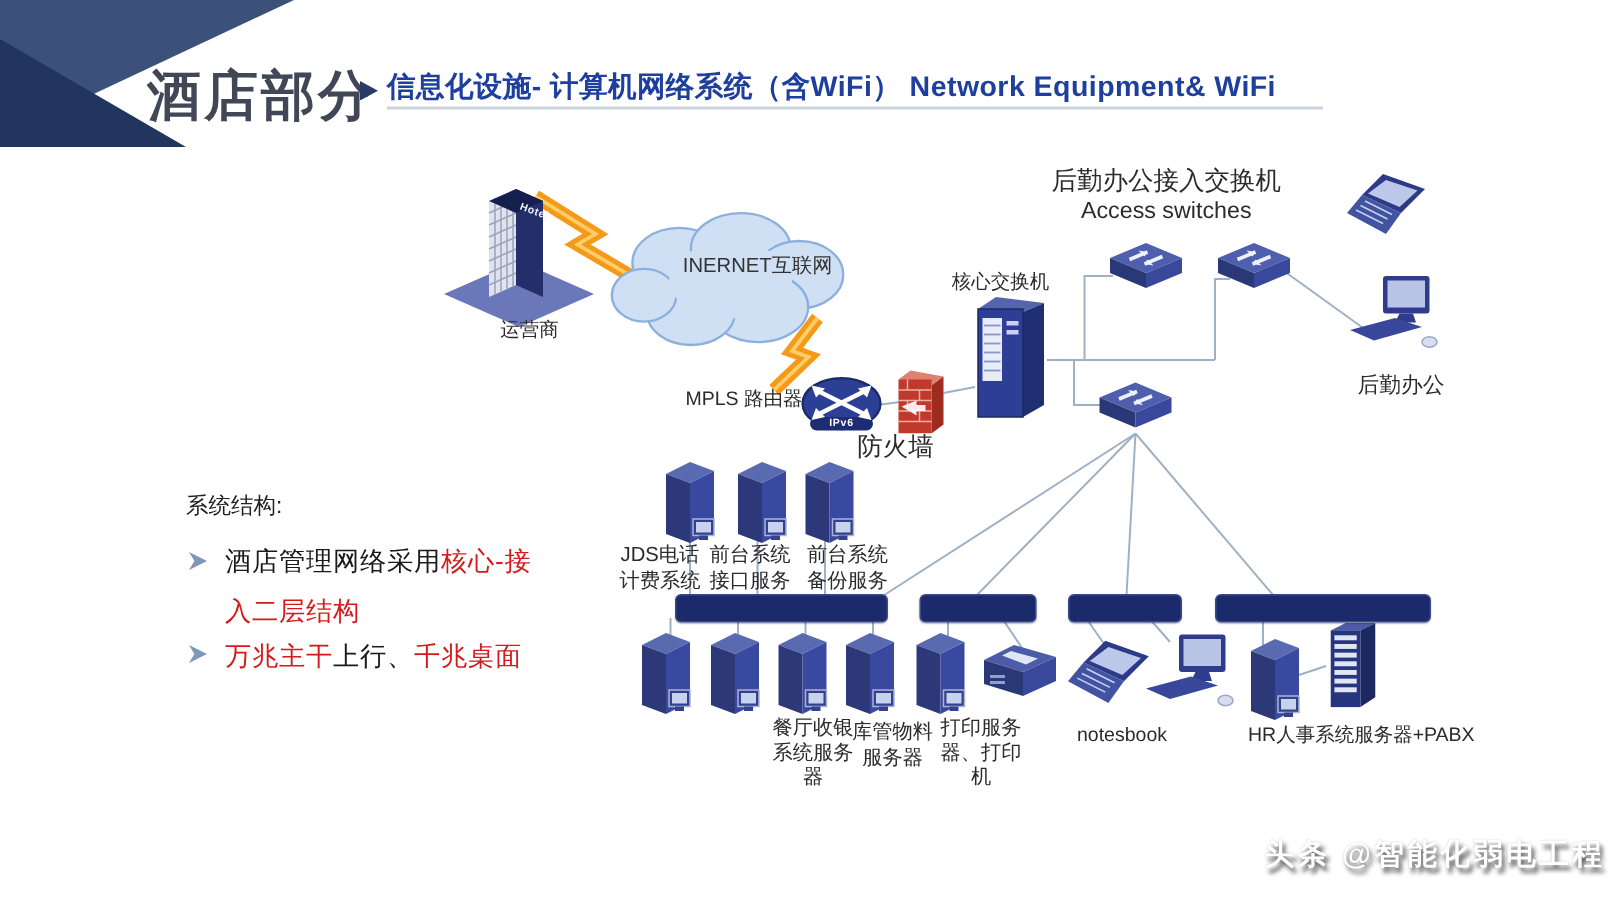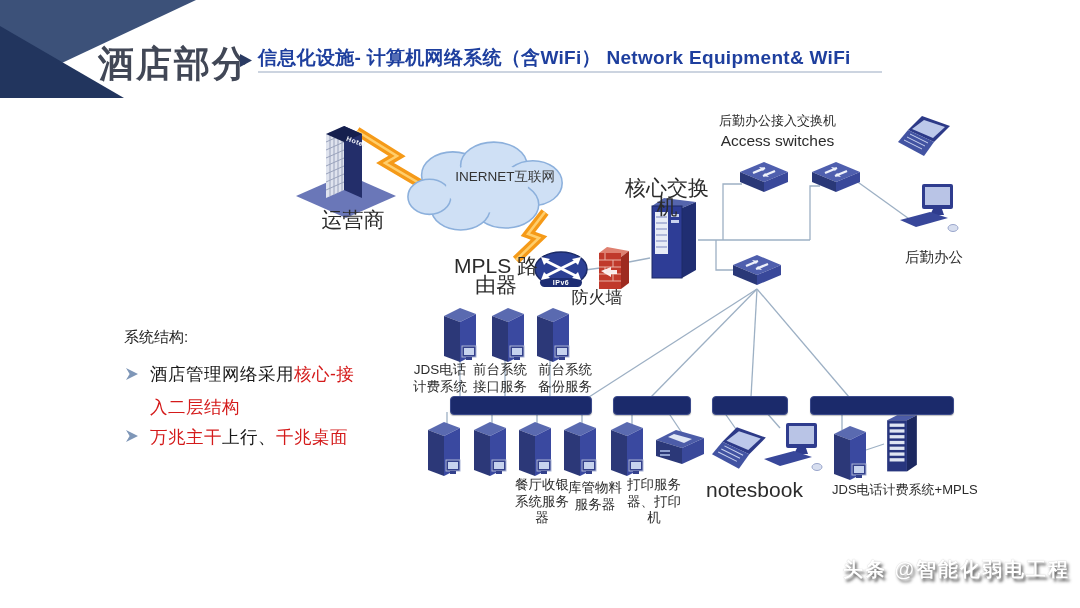--- a/index.html
+++ b/index.html
@@ -16,21 +16,21 @@
   .section-title{left:98px;top:40px;font-size:36px;font-weight:bold;color:#414756;letter-spacing:2px;}
   .page-title{left:258px;top:45px;font-size:19px;font-weight:bold;color:#1e3f9e;letter-spacing:.3px;white-space:nowrap;}
   .title-underline{left:258px;top:71px;width:624px;height:2px;background:#ccd4e0;}
   
   .notes-heading{left:124px;top:328px;font-size:15px;color:#222;}
   .bul{width:12px;height:12px;background:#7f97b8;clip-path:polygon(0 0,100% 50%,0 100%,30% 50%);}
   .note-line{font-size:17.5px;font-weight:normal;line-height:33px;letter-spacing:.5px;word-break:break-all;}
   .red{color:#d41a1a;} .blk{color:#1a1a1a;}
   
   .lbl{font-size:13.5px;line-height:16.5px;text-align:center;color:#2b2b2b;z-index:2;}
-  .lbl15{font-size:21px;line-height:19px;text-align:center;color:#2b2b2b;z-index:2;}
+  .lbl15{font-size:13px;line-height:19px;text-align:center;color:#2b2b2b;z-index:2;}
   .bar{height:17px;background:#1b2a6b;border:1px solid #3b4a8c;border-radius:4px;z-index:3;box-shadow:0 1px 1px rgba(0,0,0,.25);}
   .icon{position:absolute;z-index:2;}
   svg{display:block;}
   #lines{left:0;top:0;z-index:1;}
   .badge{font-size:7px;font-weight:bold;color:#fff;text-align:center;z-index:3;letter-spacing:.5px;}
   .sign{font-size:7px;font-weight:bold;color:#f2f4fa;z-index:3;transform:rotate(20deg);letter-spacing:.5px;}
   .watermark{right:10px;top:556px;font-size:20px;font-weight:bold;color:#fff;letter-spacing:2px;z-index:6;
              text-shadow:2px 3px 3px rgba(90,90,90,.95),0 0 1px rgba(150,150,150,.6);}
 </style>
 </head>
@@ -235,21 +235,21 @@
   <svg class="icon" style="left:597px;top:245px;width:34px;height:44px">
       <use href="#sym-firewall"></use>
     </svg>
   <div class="abs lbl15" style="left:552px;top:288px;width:90px;font-size:17px">防火墙</div>
 
   <svg class="icon" style="left:646px;top:192px;width:54px;height:92px">
       <use href="#sym-cabinet"></use>
     </svg>
   <div class="abs lbl15" style="left:622px;top:178px;width:90px">核心交换机</div>
 
-  <div class="abs lbl15" style="left:690px;top:111px;width:175px;font-size:13px">后勤办公接入交换机</div>
+  <div class="abs lbl15" style="left:690px;top:111px;width:175px;font-size:17px">后勤办公接入交换机</div>
   <div class="abs lbl15" style="left:690px;top:131px;width:175px;font-size:15.5px">Access switches</div>
   <svg class="icon" style="left:738px;top:160px;width:52px;height:34px">
       <use href="#sym-switch"></use>
     </svg>
   <svg class="icon" style="left:810px;top:160px;width:52px;height:34px">
       <use href="#sym-switch"></use>
     </svg>
   <svg class="icon" style="left:731px;top:252px;width:52px;height:36px">
       <use href="#sym-switch"></use>
     </svg>
@@ -308,21 +308,21 @@
       <use href="#sym-tower"></use>
     </svg>
   <svg class="icon" style="left:882px;top:412px;width:40px;height:66px">
       <use href="#sym-rack"></use>
     </svg>
 
   <div class="abs lbl" style="left:512px;top:477px;width:60px">餐厅收银系统服务器</div>
   <div class="abs lbl" style="left:566px;top:480px;width:58px">库管物料服务器</div>
   <div class="abs lbl" style="left:622px;top:477px;width:64px">打印服务器、打印机</div>
   <div class="abs lbl15" style="left:706px;top:480px;width:84px">notesbook</div>
-  <div class="abs" style="left:832px;top:481px;width:160px;font-size:13px;color:#2b2b2b;z-index:2">JDS电话计费系统+MPLS</div>
+  <div class="abs" style="left:832px;top:481px;width:160px;font-size:13px;color:#2b2b2b;z-index:2">HR人事系统服务器+PABX</div>
 
   <div class="abs notes-heading">系统结构:</div>
   <div class="abs bul" style="left:126px;top:368px"></div>
   <div class="abs note-line" style="left:150px;top:358px;width:208px"><span class="blk">酒店管理网络采用</span><span class="red">核心-接入二层结构</span></div>
   <div class="abs bul" style="left:126px;top:430px"></div>
   <div class="abs note-line" style="left:150px;top:421px;width:230px"><span class="red">万兆主干</span><span class="blk">上行、</span><span class="red">千兆桌面</span></div>
 
   <div class="abs watermark">头条 @智能化弱电工程</div>
 
 </div>

